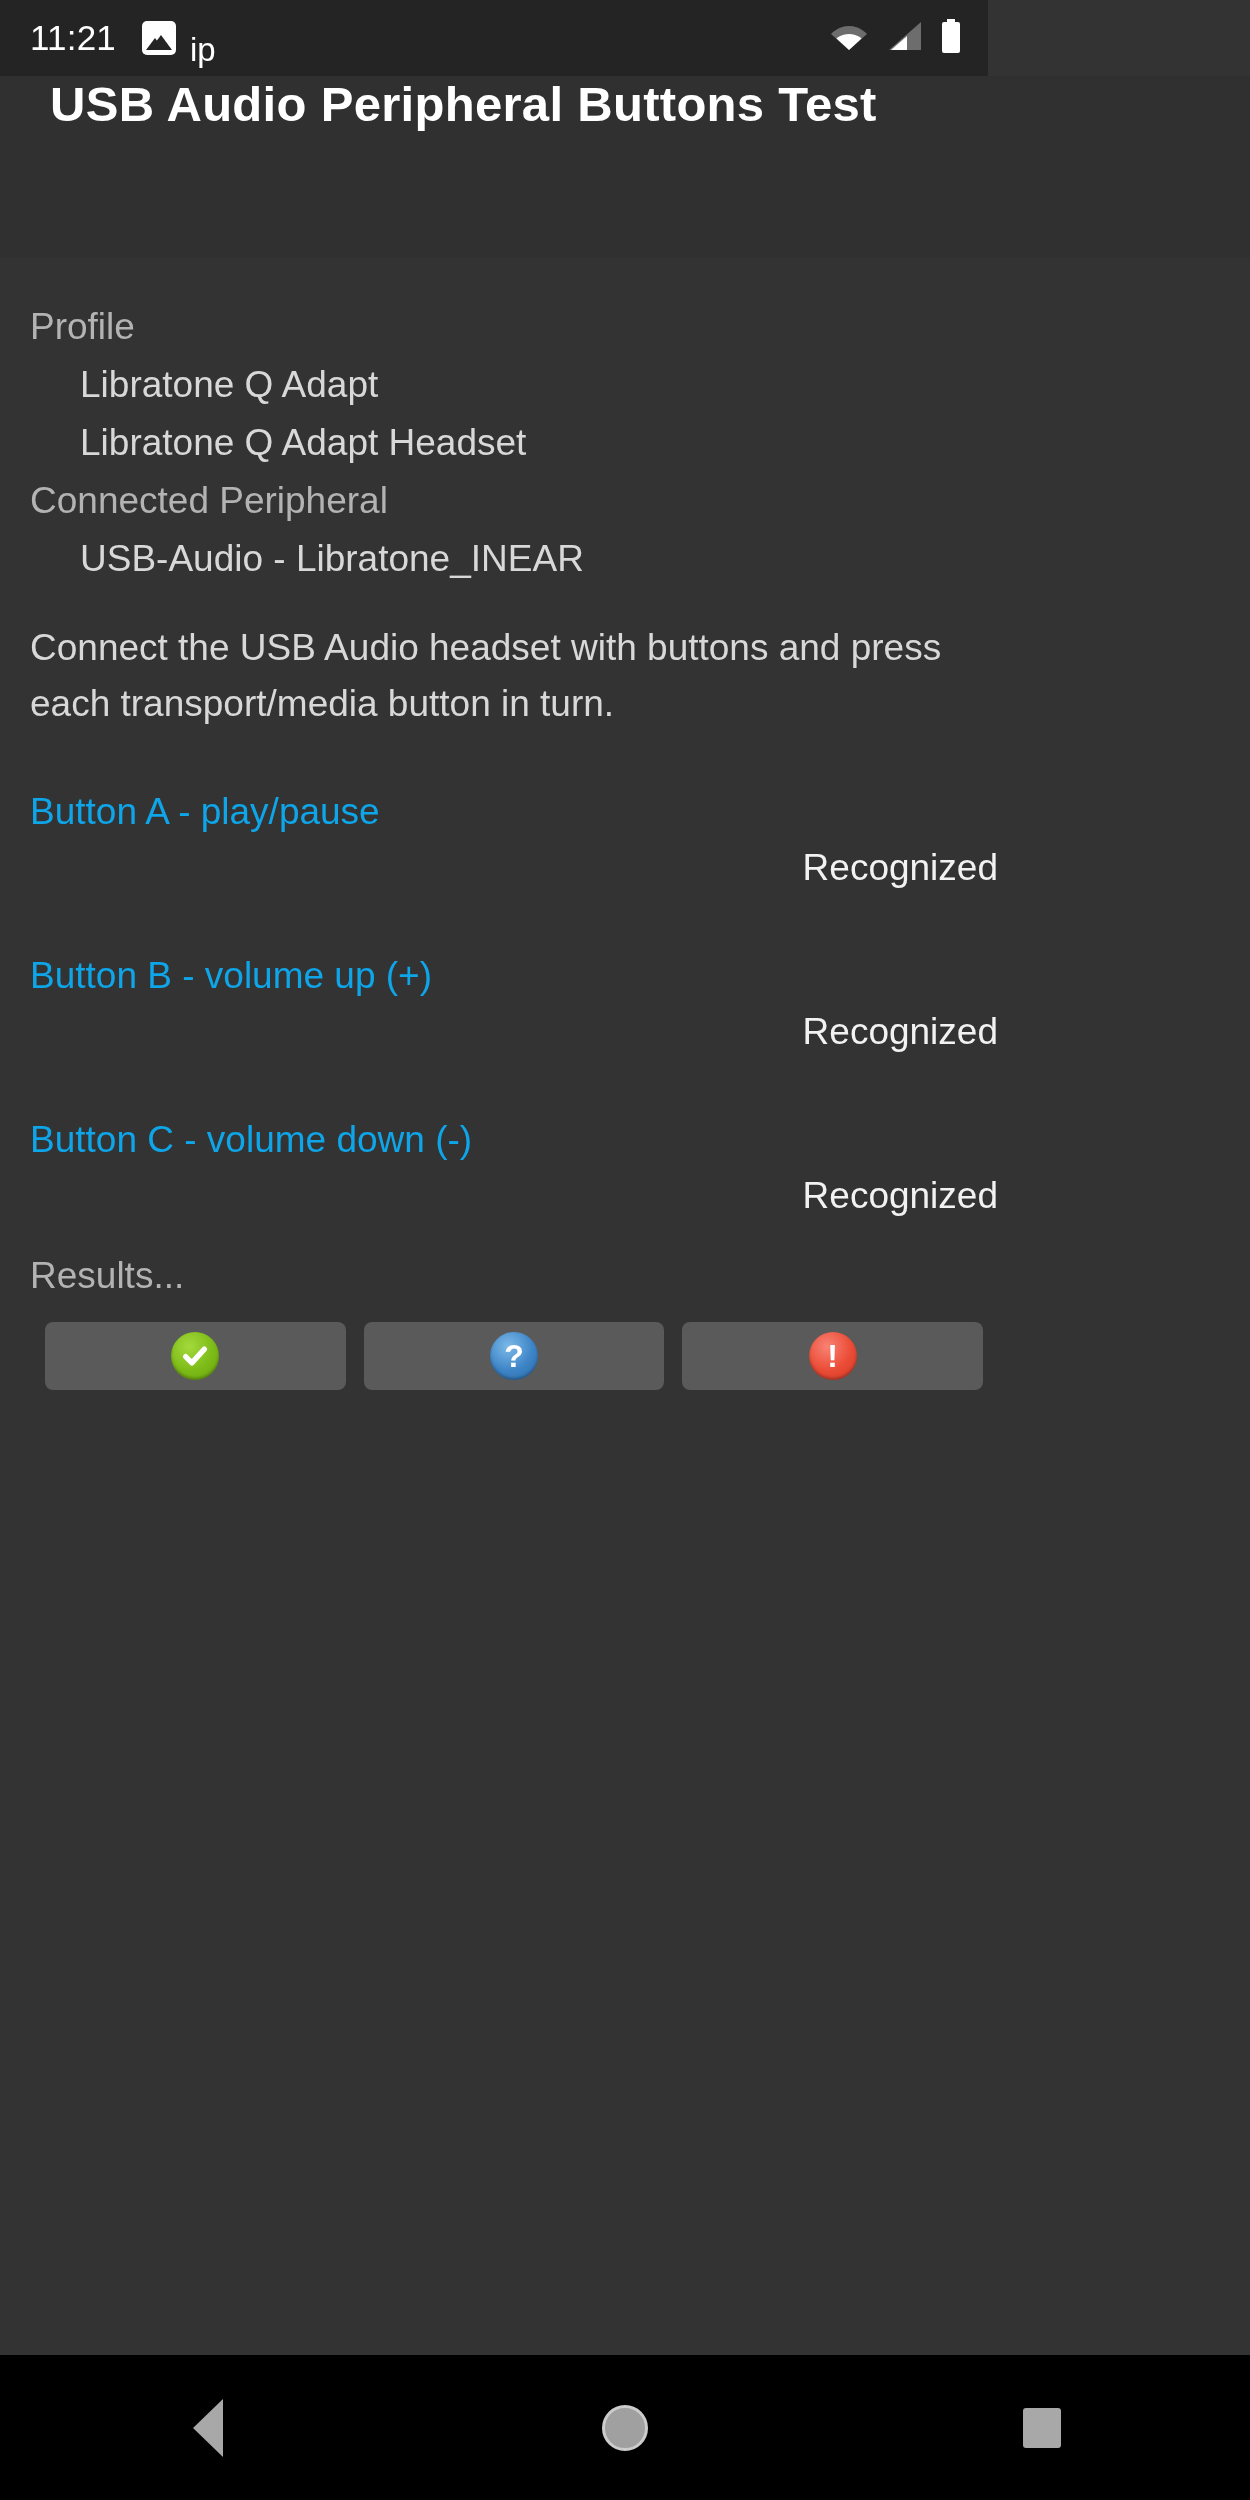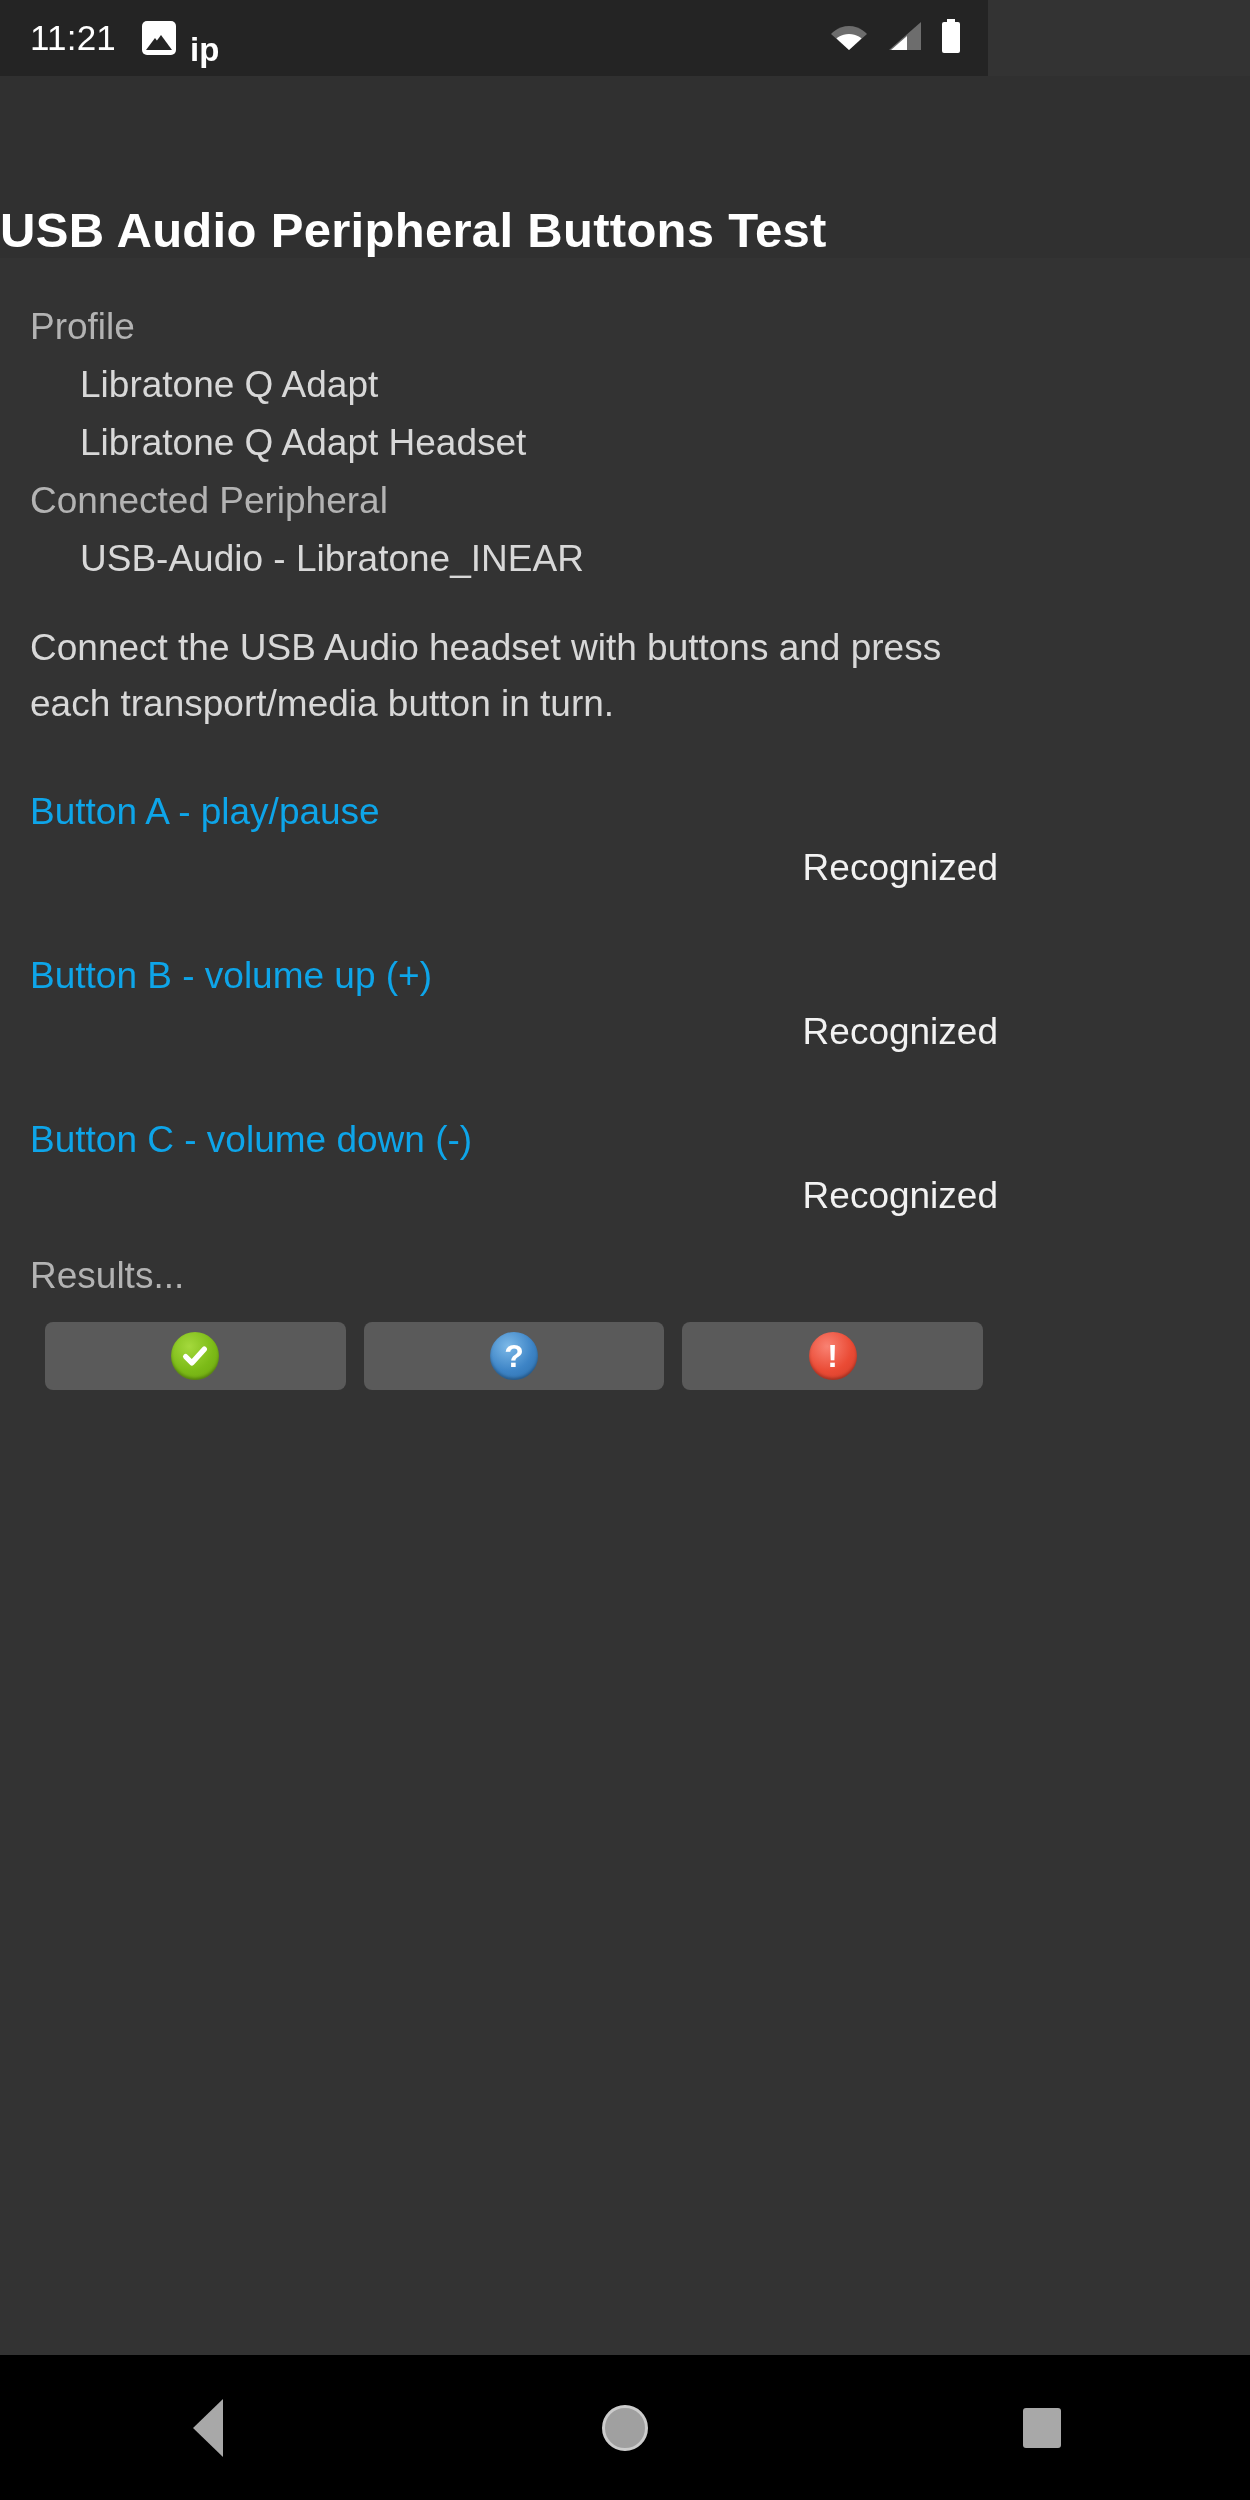--- a/index.html
+++ b/index.html
@@ -16,21 +16,21 @@
     position: absolute; top: 0; left: 0; width: 988px; height: 76px;
     background: #242424;
     display: flex; align-items: center;
     padding: 0 26px 0 30px;
   }
   .status-clock {
     color: #ffffff; font-size: 35px; letter-spacing: 0.2px;
     font-family: "Liberation Sans", sans-serif;
   }
   .status-left-icons { display: flex; align-items: center; gap: 14px; margin-left: 26px; }
-  .status-note-text { color: #ffffff; font-size: 33px; font-weight: 700; margin-top: 24px; }
+  .status-note-text { color: #ffffff; font-size: 33px; font-weight: 400; margin-top: 24px; }
   .status-spacer { flex: 1 1 auto; }
   .status-right-icons { display: flex; align-items: center; gap: 17px; }
 
   .img-icon {
     width: 34px; height: 34px; background: #ffffff; border-radius: 5px;
     position: relative; overflow: hidden;
   }
   .img-icon::after {
     content: ""; position: absolute; left: 4px; bottom: 5px;
     width: 0; height: 0;
@@ -41,21 +41,22 @@
     content: ""; position: absolute; right: 4px; bottom: 5px;
     width: 0; height: 0;
     border-left: 11px solid transparent; border-right: 11px solid transparent;
     border-bottom: 15px solid #242424;
   }
 
   
   .titlebar {
     position: absolute; top: 76px; left: 0; width: 1250px; height: 182px;
     background: #303030;
-    display: flex; align-items: flex-end;
+    display: flex; align-items: flex-start;
+    padding-left: 50px;
   }
   .title-text {
     color: #ffffff; font-size: 49px; font-weight: 700; letter-spacing: 0.3px;
   }
 
   
   .content {
     position: absolute; top: 258px; left: 0; width: 1028px; height: 2097px;
     background: #333333;
     padding: 40px 30px 0 30px;

